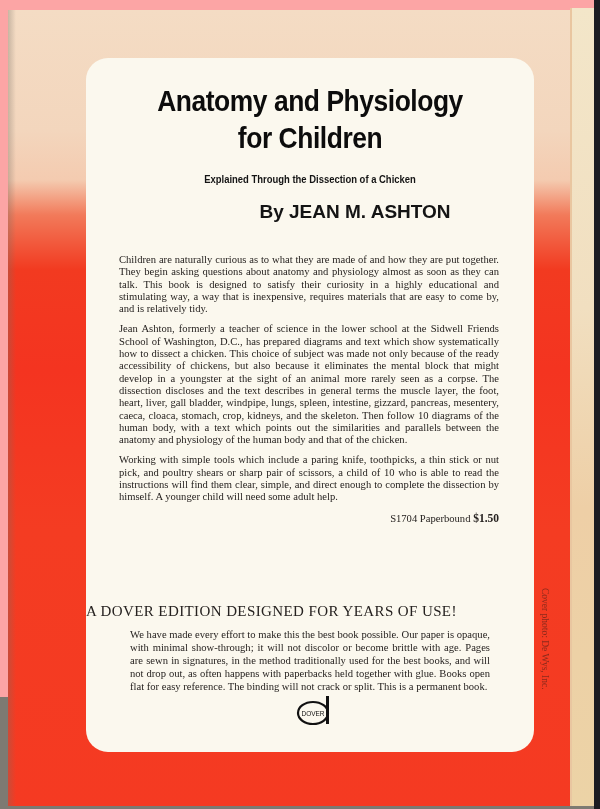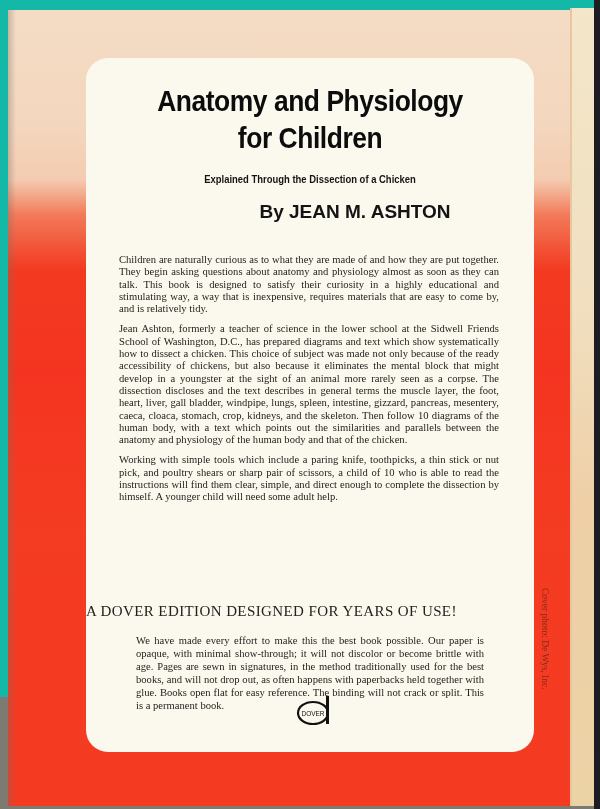--- a/index.html
+++ b/index.html
@@ -3,21 +3,21 @@
   <meta charset="utf-8">
   <style>
     html, body { margin: 0; padding: 0; }
     body {
       width: 600px; height: 809px; overflow: hidden;
       background: #7d7a72;
       font-family: "Liberation Serif", serif;
     }
     .cover {
       position: absolute; left: 0; top: 0; width: 600px; height: 697px;
-      background: #14b8a6;
+      background: #fca5a5;
     }
     .cover-face {
       position: absolute; left: 8px; top: 10px; width: 568px; height: 796px;
       background: linear-gradient(to bottom,
         #f4dcc4 0px, #f3d6bd 120px, #f4cbb0 170px,
         #f27a5a 205px, #f23a20 260px, #f43420 360px,
         #f43c22 520px, #f53a22 800px);
     }
     .cover-face::after {
       content: ""; position: absolute; left: 0; top: 0; bottom: 0; width: 8px;
@@ -80,21 +80,21 @@
     .dover-heading {
       position: absolute; left: 0; top: 545px; width: 448px;
       text-align: left; font-size: 15px; letter-spacing: 0.4px;
       color: #262220;
     }
     .dover-body {
       position: absolute; left: 38px; top: 564px; width: 372px;
       font-size: 10.6px; line-height: 13px; text-align: justify;
       color: #262220;
     }
-    .dover-body p { margin: 12px; }
+    .dover-body p { margin: 6px; }
     .logo {
       position: absolute; left: 210px; top: 638px; width: 44px; height: 30px;
     }
     .credit {
       position: absolute; left: 550px; top: 588px;
       transform-origin: left top; transform: rotate(90deg);
       font-size: 9.5px; color: #8a2a1c; white-space: nowrap;
       width: 130px;
     }
   </style>
@@ -112,20 +112,27 @@
       <div>for Children</div>
     </div>
     <div class="subtitle">Explained Through the Dissection of a Chicken</div>
     <div class="author">By JEAN M. ASHTON</div>
 
     <div class="body">
       <p>Children are naturally curious as to what they are made of and how they are put together. They begin asking questions about anatomy and physiology almost as soon as they can talk. This book is designed to satisfy their curiosity in a highly educational and stimulating way, a way that is inexpensive, requires materials that are easy to come by, and is relatively tidy.</p>
       <p>Jean Ashton, formerly a teacher of science in the lower school at the Sidwell Friends School of Washington, D.C., has prepared diagrams and text which show systematically how to dissect a chicken. This choice of subject was made not only because of the ready accessibility of chickens, but also because it eliminates the mental block that might develop in a youngster at the sight of an animal more rarely seen as a corpse. The dissection discloses and the text describes in general terms the muscle layer, the foot, heart, liver, gall bladder, windpipe, lungs, spleen, intestine, gizzard, pancreas, mesentery, caeca, cloaca, stomach, crop, kidneys, and the skeleton. Then follow 10 diagrams of the human body, with a text which points out the similarities and parallels between the anatomy and physiology of the human body and that of the chicken.</p>
       <p>Working with simple tools which include a paring knife, toothpicks, a thin stick or nut pick, and poultry shears or sharp pair of scissors, a child of 10 who is able to read the instructions will find them clear, simple, and direct enough to complete the dissection by himself. A younger child will need some adult help.</p>
       <div class="pubinfo">
+        <div class="price-line">
+          <span></span>
+          <span>
+            <span>S1704 Paperbound</span>
+            <span class="price">$1.50</span>
+          </span>
+        </div>
       </div>
     </div>
 
     <div class="dover-heading">A DOVER EDITION DESIGNED FOR YEARS OF USE!</div>
     <div class="dover-body">
       <p>We have made every effort to make this the best book possible. Our paper is opaque, with minimal show-through; it will not discolor or become brittle with age. Pages are sewn in signatures, in the method traditionally used for the best books, and will not drop out, as often happens with paperbacks held together with glue. Books open flat for easy reference. The binding will not crack or split. This is a permanent book.</p>
     </div>
 
     <div class="logo">
       <svg width="44" height="30" viewBox="0 0 44 30">

